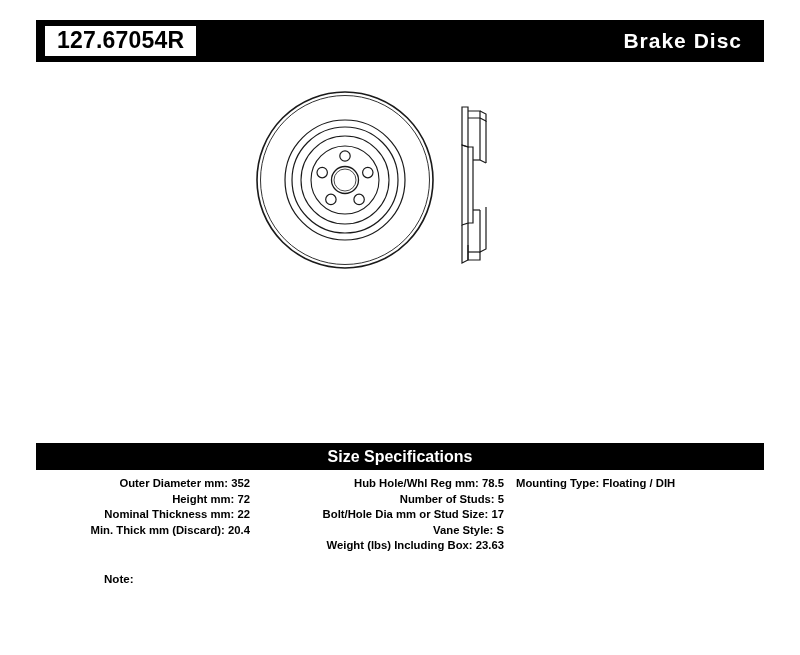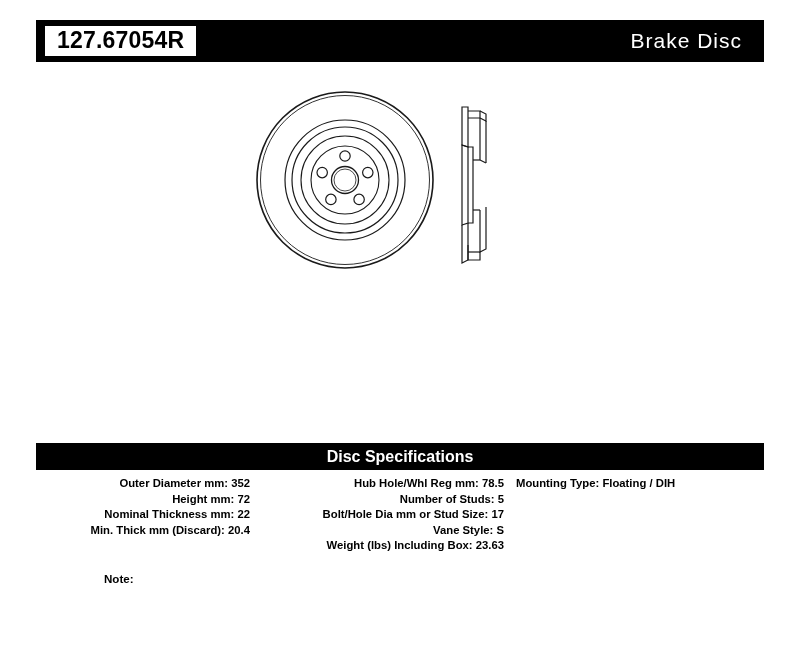--- a/index.html
+++ b/index.html
@@ -43,21 +43,21 @@
     font-size: 23px;
     font-weight: bold;
     letter-spacing: 0.2px;
     padding: 3px 12px 4px 12px;
     margin-left: 9px;
     line-height: 1;
   }
   .header-title {
     color: #ffffff;
     font-size: 21px;
-    font-weight: normal;
+    font-weight: bold;
     letter-spacing: 1px;
     margin-right: 22px;
   }
 
   
   .drawing {
     position: absolute;
     left: 240px;
     top: 85px;
     width: 320px;
@@ -173,21 +173,21 @@
 
         <path d="M222 140 L222 178 L228 175 L228 138"></path>
 
         <path d="M228 62 L233 62 L233 138 L228 138"></path>
         <path d="M233 75 L240 75"></path>
         <path d="M233 125 L240 125"></path>
       </g>
     </svg>
   </div>
 
-  <div class="spec-title-bar">Disc Specifications</div>
+  <div class="spec-title-bar">Size Specifications</div>
 
   <div class="spec-cols">
     <div class="col col-left">
       <div class="spec-line">Outer Diameter mm: 352</div>
       <div class="spec-line">Height mm: 72</div>
       <div class="spec-line">Nominal Thickness mm: 22</div>
       <div class="spec-line">Min. Thick mm (Discard): 20.4</div>
     </div>
     <div class="col col-mid">
       <div class="spec-line">Hub Hole/Whl Reg mm: 78.5</div>

